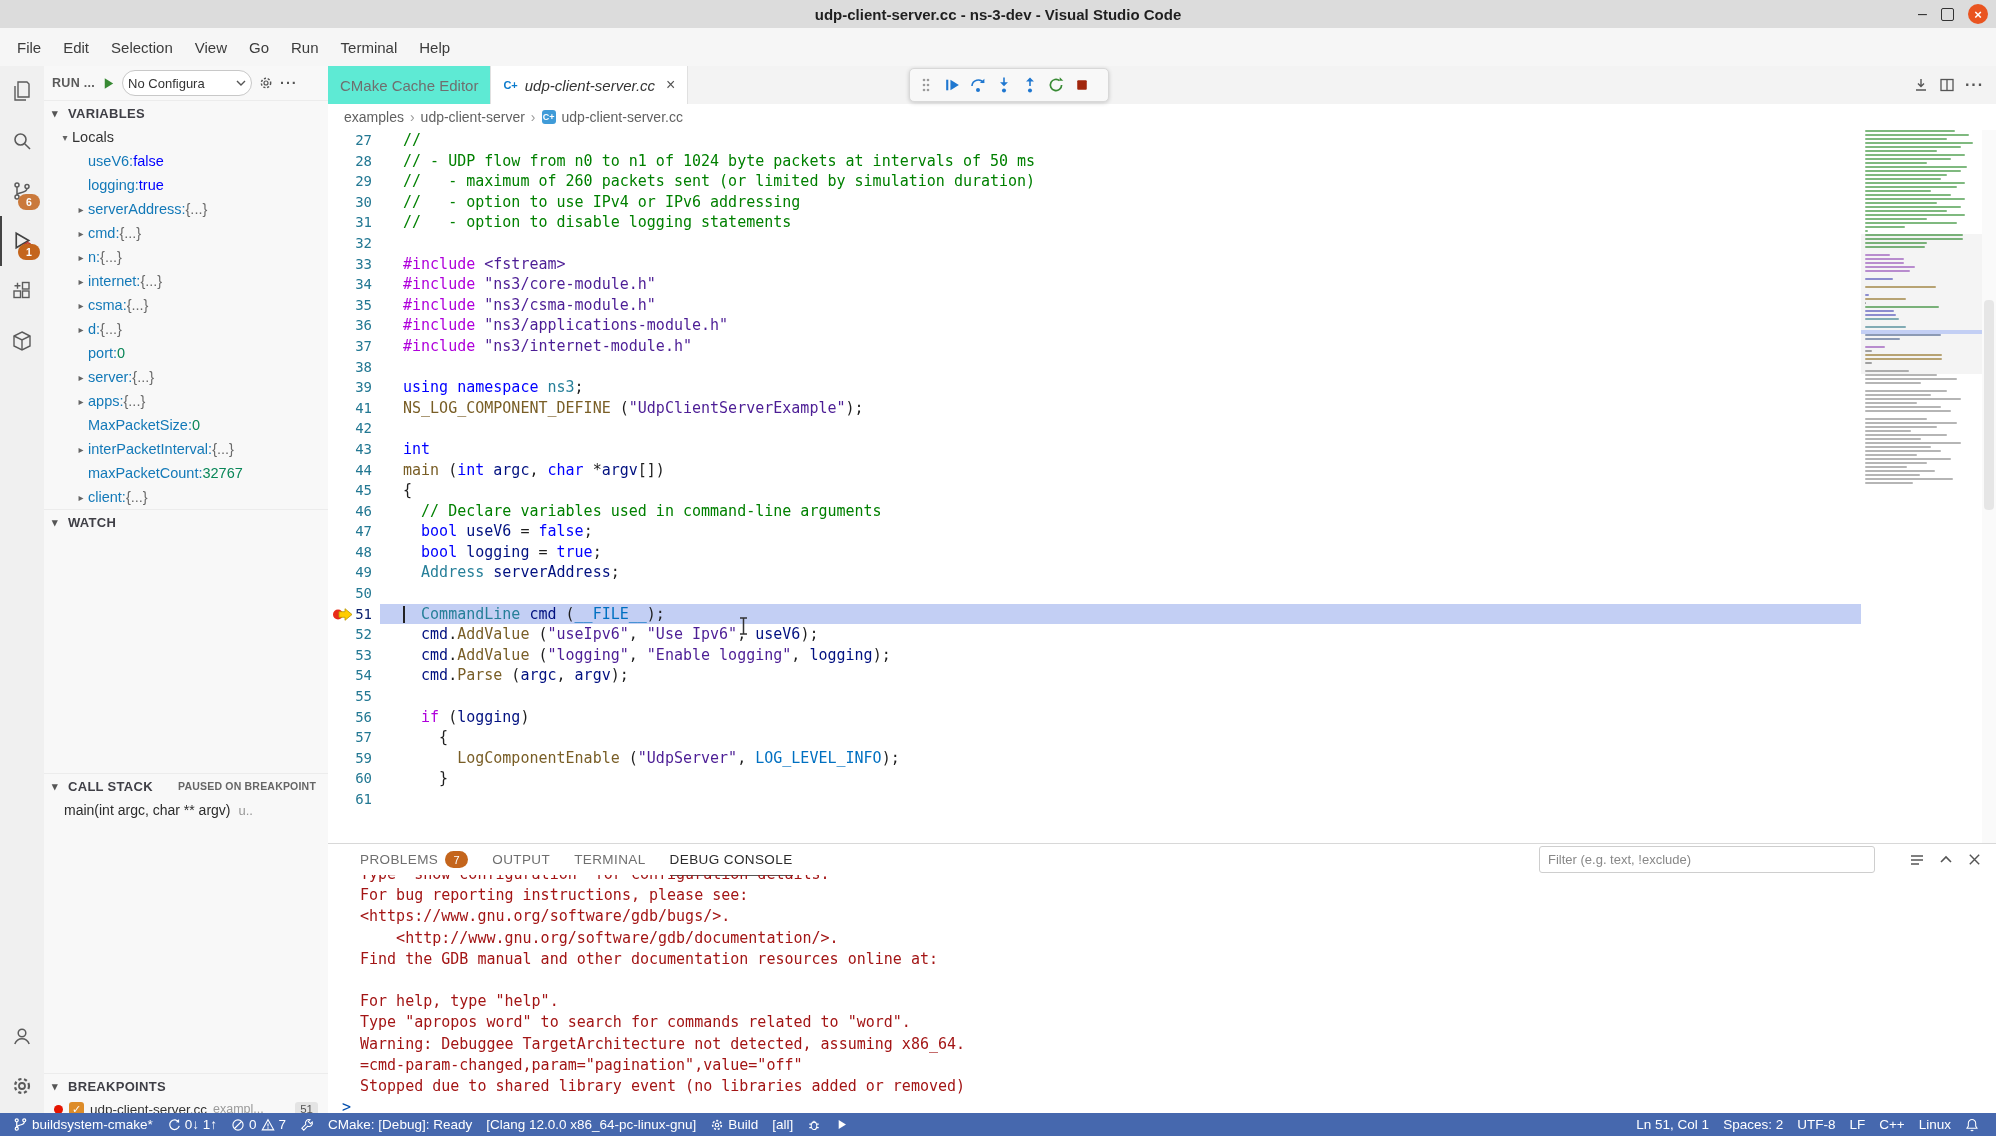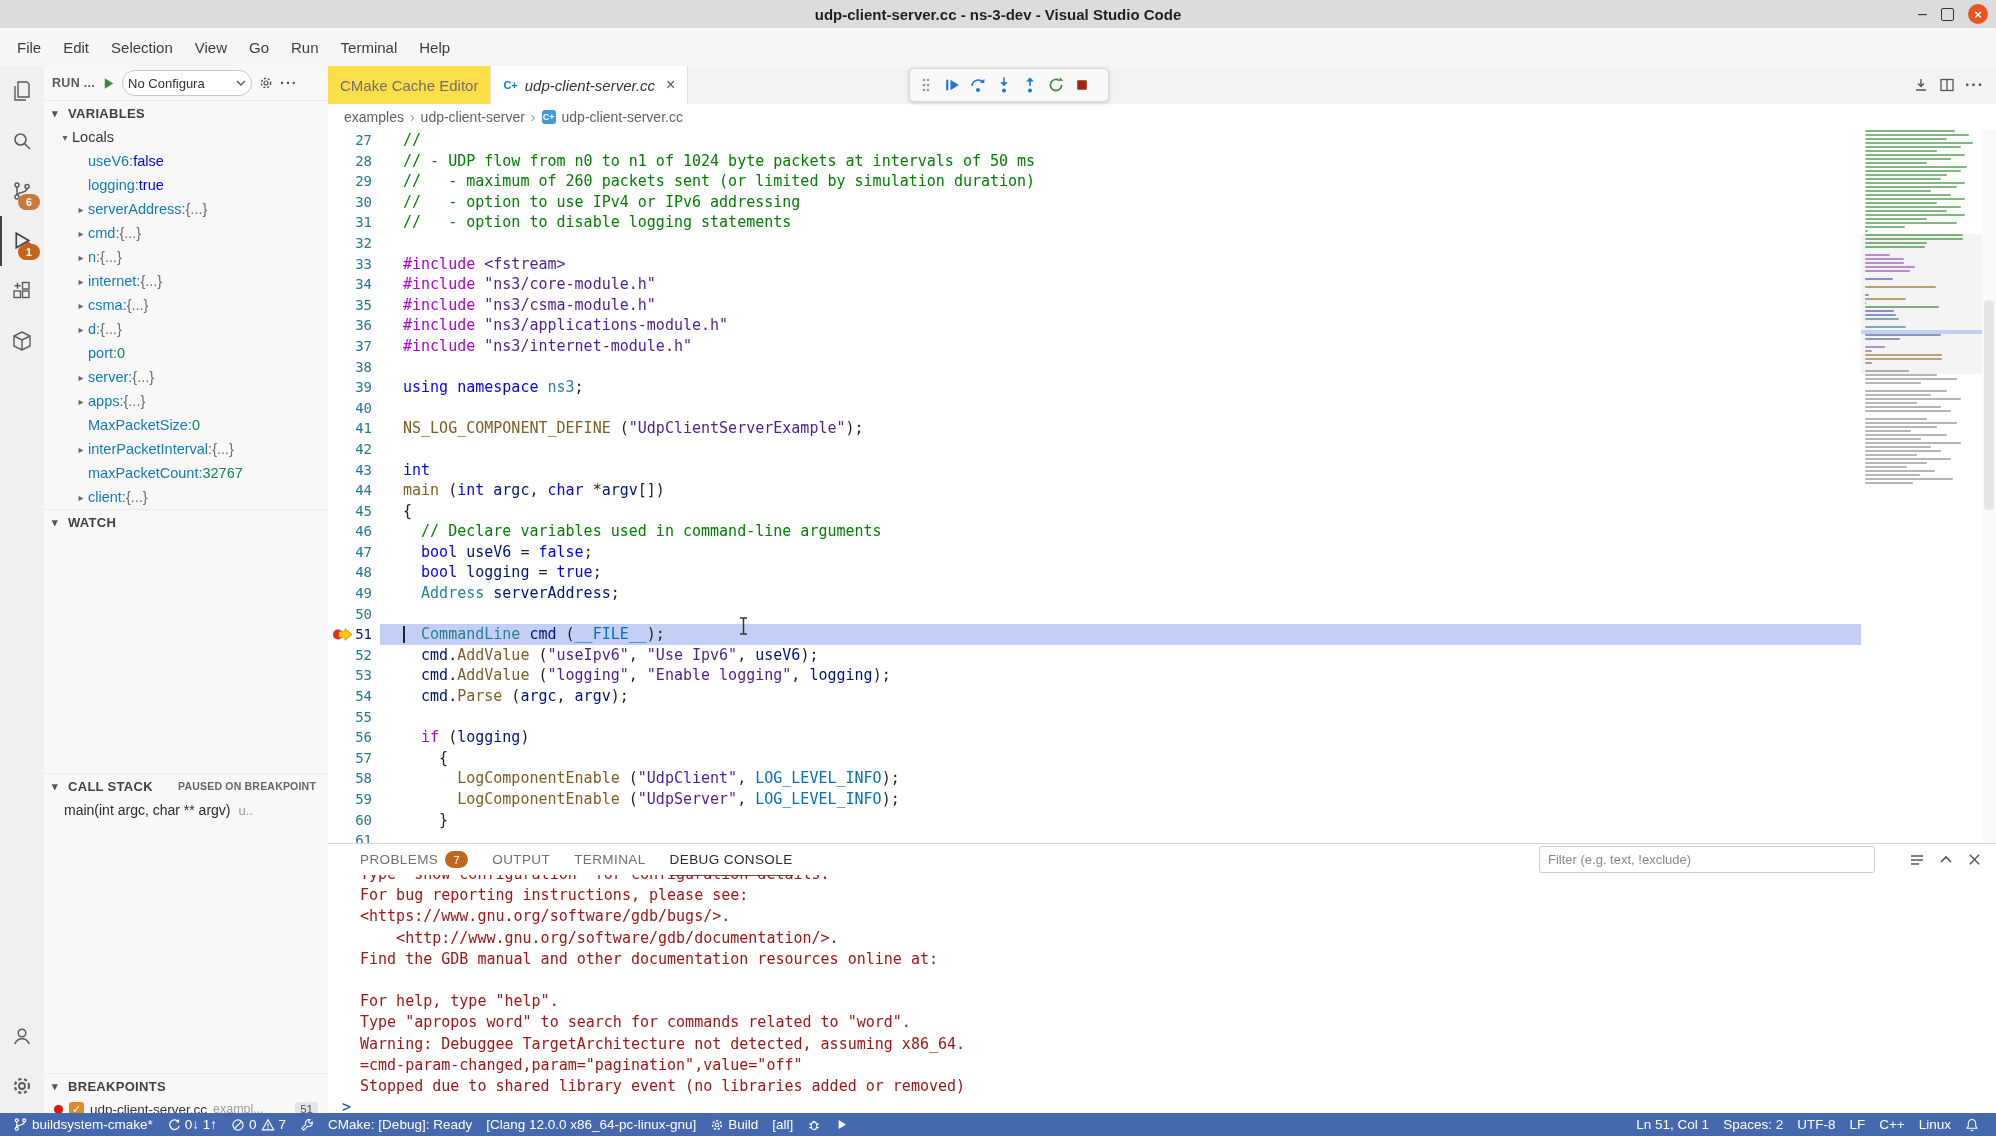--- a/index.html
+++ b/index.html
@@ -41,21 +41,21 @@
   .bp-dot{width:9px;height:9px;border-radius:50%;background:var(--bp,#e51400);flex:0 0 9px;}
   .bp-check{width:15px;height:15px;border-radius:3px;background:#dd8c29;color:#fff;font-size:11px;display:flex;align-items:center;justify-content:center;flex:0 0 15px;}
   .bp-file{font-size:13.5px;color:#333;}
   .bp-path{font-size:12.5px;color:#9a9a9a;}
   .bp-line{margin-left:auto;margin-right:10px;background:#e4e4e4;color:#555;font-size:11.5px;border-radius:3px;padding:1px 5px;}
   .sec-watch{height:264px;} .sec-callstack{height:300px;} 
   
   .main-col{position:absolute;left:328px;top:66px;right:0;bottom:23px;}
   .editor-area{position:absolute;left:0;top:0;right:0;height:777px;background:#fff;}
   .tabbar{position:absolute;left:0;top:0;right:0;height:38px;background:#f3f3f3;display:flex;border-bottom:1px solid #e5e5e5;}
-  .tab{display:flex;align-items:center;gap:7px;padding:0 12px;font-size:15px;border-right:1px solid #e0e0e0;color:#6f6f6f;background:#fde047;}
+  .tab{display:flex;align-items:center;gap:7px;padding:0 12px;font-size:15px;border-right:1px solid #e0e0e0;color:#6f6f6f;background:#5eead4;}
   .tab.active{background:#fff;color:#333;}
   .tab-label.italic{font-style:italic;}
   .tab-close{font-size:16px;color:#555;margin-left:4px;}
   .tab-icon{font-weight:700;font-size:11px;color:#0a7acc;}
   .tab-actions{margin-left:auto;display:flex;align-items:center;gap:10px;padding-right:12px;}
   .breadcrumbs{position:absolute;left:0;top:38px;right:0;height:26px;display:flex;align-items:center;gap:6px;padding-left:16px;font-size:14px;color:#616161;background:#fff;}
   .bc-sep{color:#9a9a9a;font-size:14px;}
   .bc-icon{width:14px;height:14px;border-radius:3px;background:#3f9bd8;color:#fff;font-size:9px;font-weight:700;display:flex;align-items:center;justify-content:center;}
   .code-region{position:absolute;left:0;top:64px;right:0;bottom:0;overflow:hidden;}
   .code-lines{position:absolute;left:0;top:0;right:135px;font-family:"DejaVu Sans Mono",monospace;font-size:15px;}
@@ -432,42 +432,40 @@
             <div class="line"><div class="ln">30</div><div class="lc"><span class="tk-cm">//   - option to use IPv4 or IPv6 addressing</span></div></div>
             <div class="line"><div class="ln">31</div><div class="lc"><span class="tk-cm">//   - option to disable logging statements</span></div></div>
             <div class="line"><div class="ln">32</div><div class="lc">&nbsp;</div></div>
             <div class="line"><div class="ln">33</div><div class="lc"><span class="tk-ctl">#include</span><span class="tk-pl"> </span><span class="tk-st">&lt;fstream&gt;</span></div></div>
             <div class="line"><div class="ln">34</div><div class="lc"><span class="tk-ctl">#include</span><span class="tk-pl"> </span><span class="tk-st">"ns3/core-module.h"</span></div></div>
             <div class="line"><div class="ln">35</div><div class="lc"><span class="tk-ctl">#include</span><span class="tk-pl"> </span><span class="tk-st">"ns3/csma-module.h"</span></div></div>
             <div class="line"><div class="ln">36</div><div class="lc"><span class="tk-ctl">#include</span><span class="tk-pl"> </span><span class="tk-st">"ns3/applications-module.h"</span></div></div>
             <div class="line"><div class="ln">37</div><div class="lc"><span class="tk-ctl">#include</span><span class="tk-pl"> </span><span class="tk-st">"ns3/internet-module.h"</span></div></div>
             <div class="line"><div class="ln">38</div><div class="lc">&nbsp;</div></div>
             <div class="line"><div class="ln">39</div><div class="lc"><span class="tk-kw">using</span><span class="tk-pl"> </span><span class="tk-kw">namespace</span><span class="tk-pl"> </span><span class="tk-ty">ns3</span><span class="tk-pl">;</span></div></div>
-            <div class="line"><div class="ln">40</div><div class="lc">&nbsp;</div></div>
             <div class="line"><div class="ln">41</div><div class="lc"><span class="tk-fn">NS_LOG_COMPONENT_DEFINE</span><span class="tk-pl"> (</span><span class="tk-st">"UdpClientServerExample"</span><span class="tk-pl">);</span></div></div>
             <div class="line"><div class="ln">42</div><div class="lc">&nbsp;</div></div>
             <div class="line"><div class="ln">43</div><div class="lc"><span class="tk-kw">int</span></div></div>
             <div class="line"><div class="ln">44</div><div class="lc"><span class="tk-fn">main</span><span class="tk-pl"> (</span><span class="tk-kw">int</span><span class="tk-pl"> </span><span class="tk-var">argc</span><span class="tk-pl">, </span><span class="tk-kw">char</span><span class="tk-pl"> *</span><span class="tk-var">argv</span><span class="tk-pl">[])</span></div></div>
             <div class="line"><div class="ln">45</div><div class="lc"><span class="tk-pl">{</span></div></div>
             <div class="line"><div class="ln">46</div><div class="lc"><span class="tk-cm">  // Declare variables used in command-line arguments</span></div></div>
             <div class="line"><div class="ln">47</div><div class="lc"><span class="tk-pl">  </span><span class="tk-kw">bool</span><span class="tk-pl"> </span><span class="tk-var">useV6</span><span class="tk-pl"> = </span><span class="tk-kw">false</span><span class="tk-pl">;</span></div></div>
             <div class="line"><div class="ln">48</div><div class="lc"><span class="tk-pl">  </span><span class="tk-kw">bool</span><span class="tk-pl"> </span><span class="tk-var">logging</span><span class="tk-pl"> = </span><span class="tk-kw">true</span><span class="tk-pl">;</span></div></div>
             <div class="line"><div class="ln">49</div><div class="lc"><span class="tk-pl">  </span><span class="tk-ty">Address</span><span class="tk-pl"> </span><span class="tk-var">serverAddress</span><span class="tk-pl">;</span></div></div>
             <div class="line"><div class="ln">50</div><div class="lc">&nbsp;</div></div>
             <div class="line current"><div class="ln">51</div><span class="glyph"><svg width="22" height="15" viewBox="0 0 22 15">
                   <circle cx="6" cy="7.5" r="5" fill="#e51400" opacity="0.9"></circle>
                   <path d="M7 4.7h6V1.7l7 5.8-7 5.8v-3H7z" fill="#ffcc00" stroke="#b89500" stroke-width="0.8"></path>
                 </svg></span><span class="caret"></span><div class="lc"><span class="tk-pl">  </span><span class="tk-ty">CommandLine</span><span class="tk-pl"> </span><span class="tk-var">cmd</span><span class="tk-pl"> (</span><span class="tk-en">__FILE__</span><span class="tk-pl">);</span></div></div>
             <div class="line"><div class="ln">52</div><div class="lc"><span class="tk-pl">  </span><span class="tk-var">cmd</span><span class="tk-pl">.</span><span class="tk-fn">AddValue</span><span class="tk-pl"> (</span><span class="tk-st">"useIpv6"</span><span class="tk-pl">, </span><span class="tk-st">"Use Ipv6"</span><span class="tk-pl">, </span><span class="tk-var">useV6</span><span class="tk-pl">);</span></div></div>
             <div class="line"><div class="ln">53</div><div class="lc"><span class="tk-pl">  </span><span class="tk-var">cmd</span><span class="tk-pl">.</span><span class="tk-fn">AddValue</span><span class="tk-pl"> (</span><span class="tk-st">"logging"</span><span class="tk-pl">, </span><span class="tk-st">"Enable logging"</span><span class="tk-pl">, </span><span class="tk-var">logging</span><span class="tk-pl">);</span></div></div>
             <div class="line"><div class="ln">54</div><div class="lc"><span class="tk-pl">  </span><span class="tk-var">cmd</span><span class="tk-pl">.</span><span class="tk-fn">Parse</span><span class="tk-pl"> (</span><span class="tk-var">argc</span><span class="tk-pl">, </span><span class="tk-var">argv</span><span class="tk-pl">);</span></div></div>
             <div class="line"><div class="ln">55</div><div class="lc">&nbsp;</div></div>
             <div class="line"><div class="ln">56</div><div class="lc"><span class="tk-pl">  </span><span class="tk-ctl">if</span><span class="tk-pl"> (</span><span class="tk-var">logging</span><span class="tk-pl">)</span></div></div>
             <div class="line"><div class="ln">57</div><div class="lc"><span class="tk-pl">    {</span></div></div>
-            <div class="line"><div class="ln">58</div><div class="lc"><span class="tk-pl">      </span><span class="tk-fn">LogComponentEnable</span><span class="tk-pl"> (</span><span class="tk-st">"UdpClient"</span><span class="tk-pl">, </span><span class="tk-en">LOG_LEVEL_INFO</span><span class="tk-pl">);</span></div></div>
             <div class="line"><div class="ln">59</div><div class="lc"><span class="tk-pl">      </span><span class="tk-fn">LogComponentEnable</span><span class="tk-pl"> (</span><span class="tk-st">"UdpServer"</span><span class="tk-pl">, </span><span class="tk-en">LOG_LEVEL_INFO</span><span class="tk-pl">);</span></div></div>
             <div class="line"><div class="ln">60</div><div class="lc"><span class="tk-pl">    }</span></div></div>
             <div class="line"><div class="ln">61</div><div class="lc">&nbsp;</div></div>
           </div>
         <div class="minimap" id="minimap">
           <div class="mm-viewport"></div>
           <div class="mm-curline"></div>
         <div class="mm-row" style="width: 90px; background: rgb(127, 185, 127);"></div>
             <div class="mm-row" style="width: 104px; background: rgb(127, 185, 127);"></div>
             <div class="mm-row" style="width: 82px; background: rgb(127, 185, 127);"></div>

